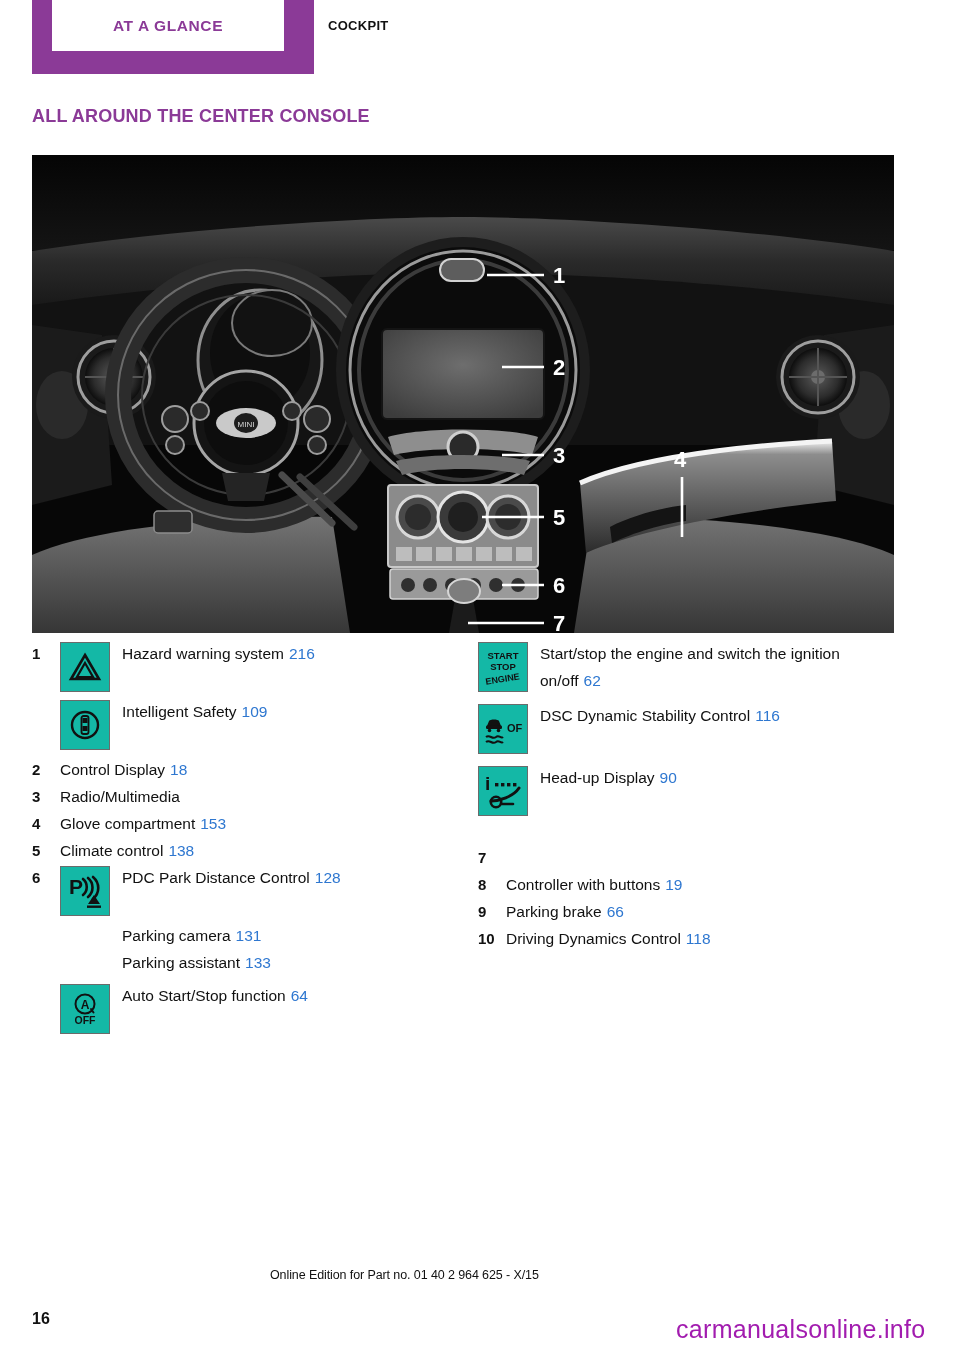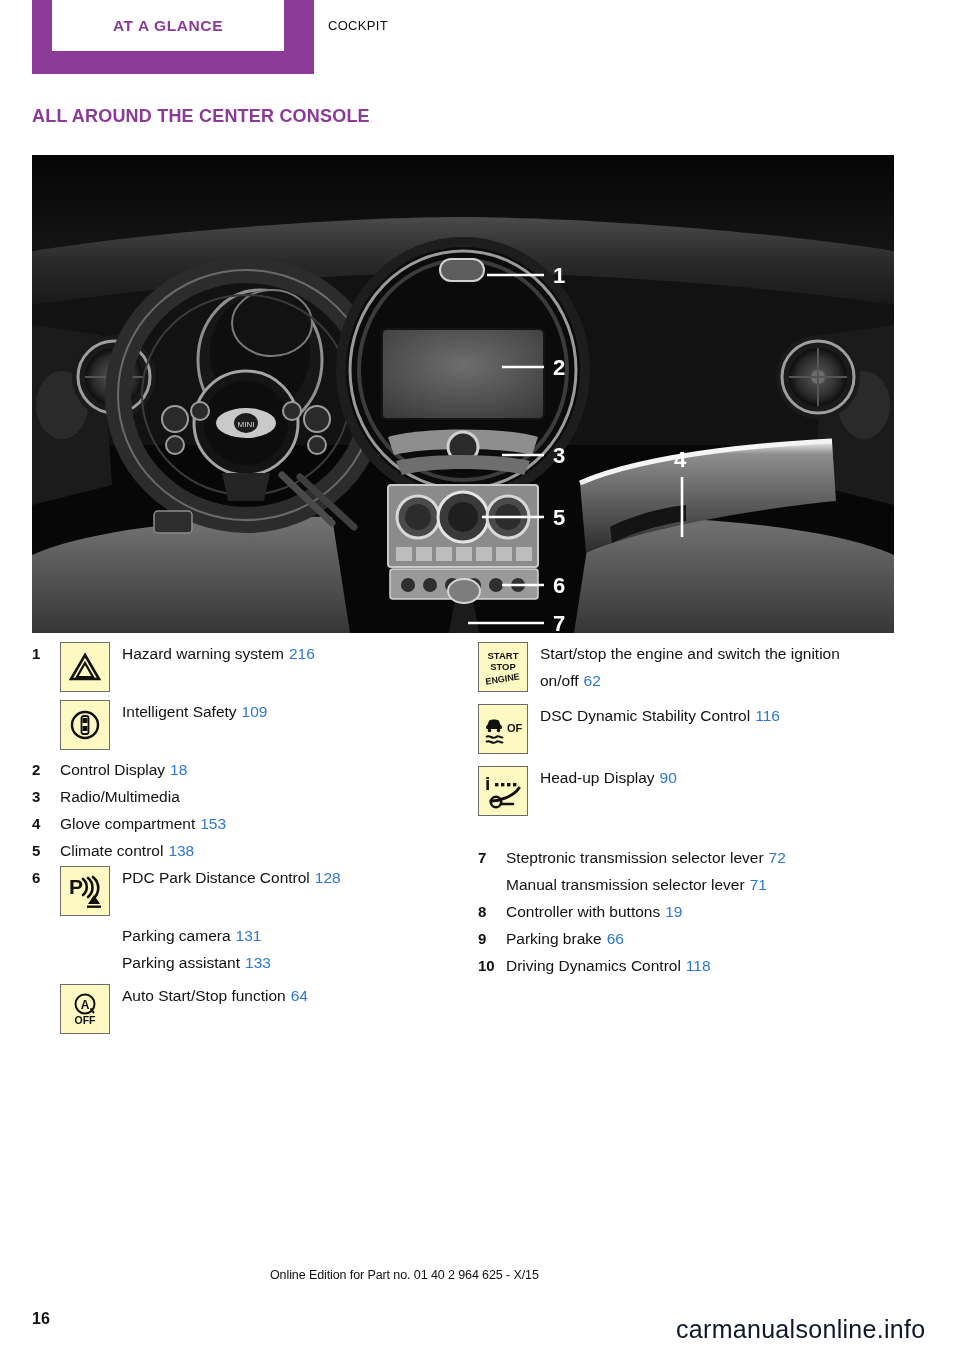--- a/index.html
+++ b/index.html
@@ -43,21 +43,21 @@
     font-weight: bold;
     letter-spacing: 0.6px;
   }
   .crumb-cockpit {
     position: absolute;
     left: 328px; top: 0;
     height: 51px;
     display: flex;
     align-items: center;
     font-size: 13px;
-    font-weight: normal;
+    font-weight: bold;
     color: #111;
     letter-spacing: 0.3px;
   }
 
   
   .page-title {
     position: absolute;
     left: 32px; top: 106px;
     font-size: 18px;
     font-weight: bold;
@@ -98,21 +98,21 @@
     font-weight: bold;
     color: #111;
     line-height: 27px;
   }
   .num.wide { width: 28px; }
 
   .icon-box {
     width: 50px; height: 50px;
     flex: 0 0 50px;
     border: 1px solid #6b6b6b;
-    background: #fef9c3;
+    background: #14b8a6;
     box-sizing: border-box;
     margin: 2px 0 6px 0;
     display: flex;
     align-items: center;
     justify-content: center;
   }
   .icon-box svg { display: block; }
   .icon-spacer { width: 50px; flex: 0 0 50px; }
 
   .entry-text {
@@ -154,21 +154,21 @@
     position: absolute;
     left: 270px; top: 1268px;
     font-size: 12.5px;
     color: #111;
     letter-spacing: -0.1px;
   }
   .watermark {
     position: absolute;
     left: 676px; top: 1315px;
     font-size: 25px;
-    color: #0f172a;
+    color: #a21caf;
     letter-spacing: 0.3px;
   }
 </style>
 </head>
 <body>
 
 <div class="header">
   <div class="tab-purple"></div>
   <div class="tab-white">
     <span>AT A GLANCE</span>
@@ -578,28 +578,20 @@
           <path d="M18,31 L30,31" stroke="#111" stroke-width="2.6" stroke-linecap="round"></path>
         </svg>
       </div>
       <div class="entry-text">
         <span>Head-up Display</span><span class="pg">90</span>
       </div>
     </div>
 
     <div class="rowflex" style="margin-top:22px;">
       <div class="num">7</div>
-      <div class="textcol">
-        <div class="entry-text plain">
-          <span>Steptronic transmission selector lever</span><span class="pg">72</span>
-        </div>
-        <div class="entry-text plain">
-          <span>Manual transmission selector lever</span><span class="pg">71</span>
-        </div>
-      </div>
     </div>
 
     <div class="simple-row">
       <div class="num">8</div>
       <div class="label">
         <span>Controller with buttons</span><span class="pg">19</span>
       </div>
     </div>
 
     <div class="simple-row">

